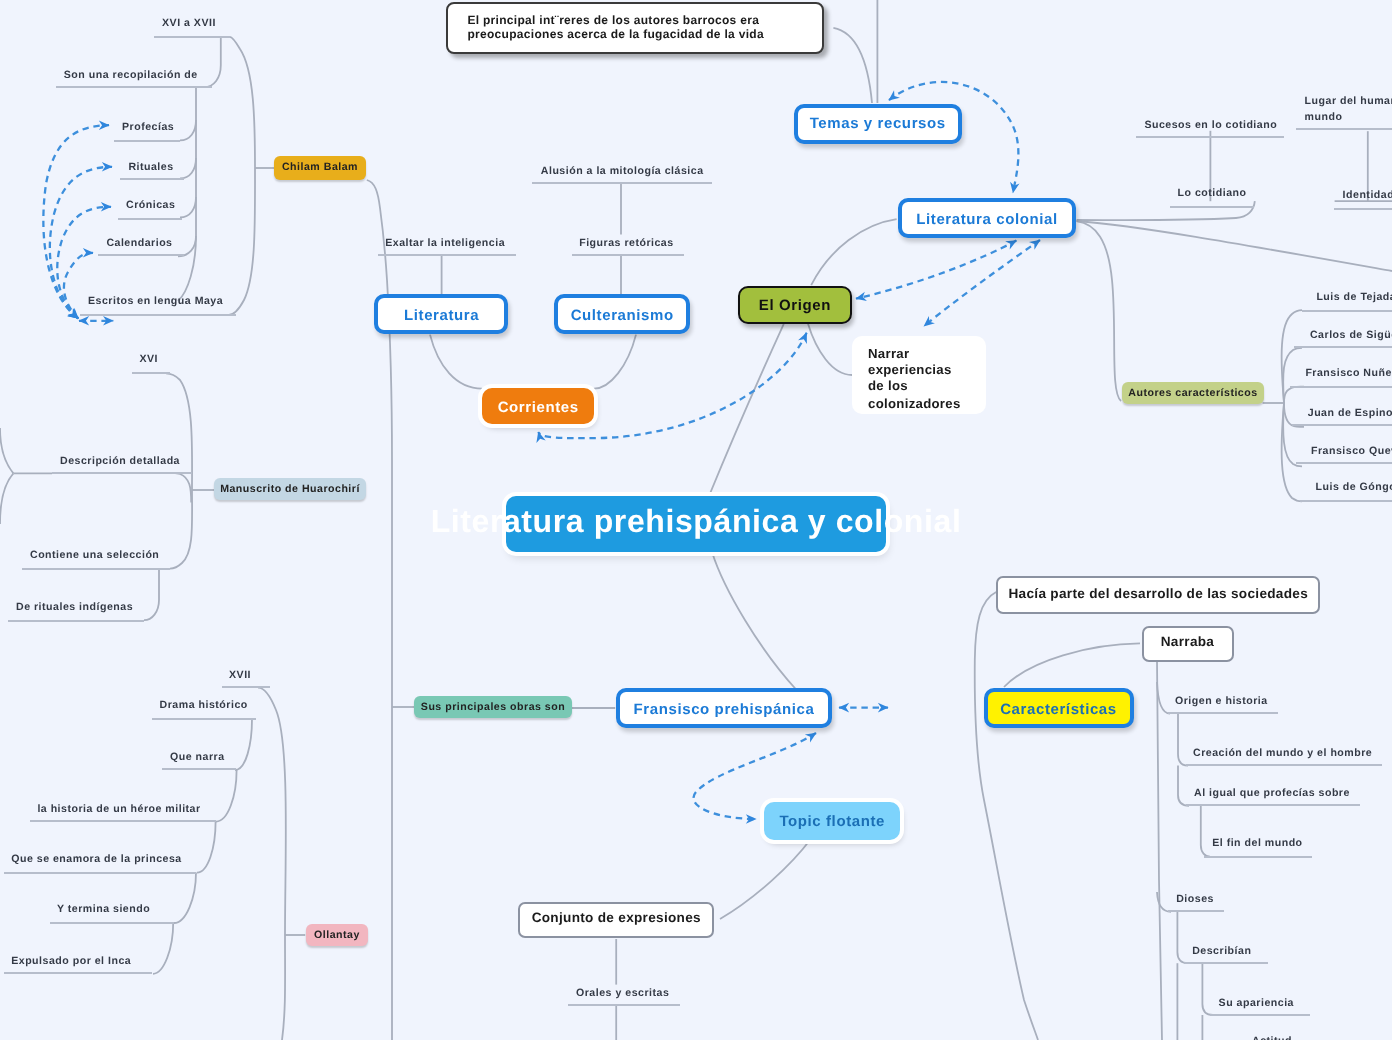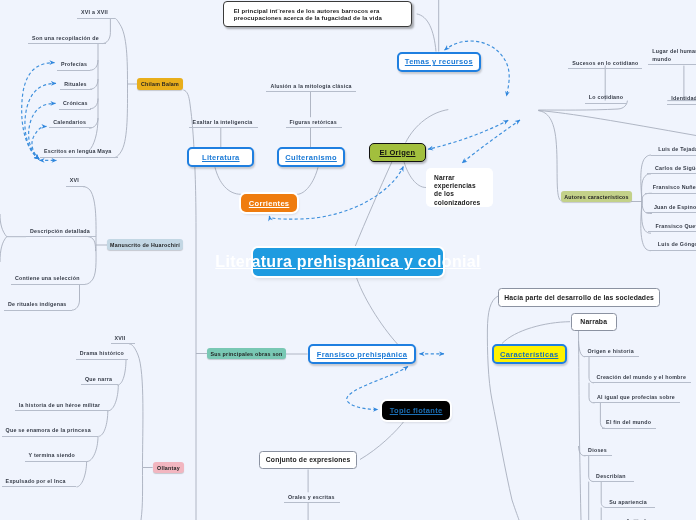--- a/index.html
+++ b/index.html
@@ -19,21 +19,21 @@
 
   
   .pill{font-family:"Liberation Sans",sans-serif;border-radius:3px;font-size:5.3px;
         font-weight:bold;letter-spacing:.25px;color:#222;text-align:center;
         display:flex;align-items:center;justify-content:center;
         box-shadow:0 1px 1px rgba(0,0,0,.18);}
 
   
   .box{font-family:"Liberation Sans",sans-serif;border-radius:5px;font-weight:bold;
        text-align:left;display:flex;align-items:center;justify-content:center;
-       letter-spacing:.3px;text-decoration:underline;}
+       letter-spacing:.3px;}
   .bbox{border:2px solid #1f7fe0;background:#fff;color:#1b7ad6;font-size:7.5px;
         box-shadow:1px 2px 2px rgba(0,0,0,.18);}
   .central{background:#1e9be0;color:#fff;font-size:16px;border-radius:5px;
            box-shadow:0 0 0 2px #fff, 1px 3px 4px rgba(0,0,0,.12);}
   
   .note{font-family:"Liberation Sans",sans-serif;background:#fff;border-radius:4px;
         font-size:6.6px;font-weight:bold;color:#1b1b1b;letter-spacing:.15px;
         line-height:9.5px;}
 </style>
 </head>
@@ -204,26 +204,27 @@
 
 <div class="n pill" style="left:137px;top:78px;width:46px;height:12px;background:#e8ae1b;">Chilam Balam</div>
 <div class="n pill" style="left:107px;top:239px;width:76px;height:11px;background:#c3d7e4;">Manuscrito de Huarochirí</div>
 <div class="n pill" style="left:153px;top:462px;width:31px;height:11px;background:#f2b6c0;">Ollantay</div>
 <div class="n pill" style="left:207px;top:348px;width:79px;height:11px;background:#79c8b4;">Sus principales obras son</div>
 <div class="n pill" style="left:561px;top:191px;width:71px;height:11px;background:#c3d189;">Autores característicos</div>
 
 <div class="n box bbox" style="left:187.3px;top:147.3px;width:67px;height:20px;">Literatura</div>
 <div class="n box bbox" style="left:277.1px;top:147.3px;width:68px;height:20px;">Culteranismo</div>
 <div class="n box bbox" style="left:396.5px;top:51.5px;width:84.7px;height:20px;">Temas y recursos</div>
+<div class="n box bbox" style="left:448.7px;top:99.2px;width:89.6px;height:20px;">Literatura colonial</div>
 <div class="n box bbox" style="left:307.6px;top:344.3px;width:108.8px;height:19.6px;">Fransisco prehispánica</div>
 
 <div class="n box" style="left:369.2px;top:142.6px;width:56.5px;height:19.3px;background:#a2bf3d;border:1.5px solid #111;color:#111;font-size:7.5px;box-shadow:1px 2px 2px rgba(0,0,0,.25);">El Origen</div>
 <div class="n box" style="left:240.8px;top:194px;width:56.6px;height:18px;background:#ef7c0e;color:#fff;font-size:7.5px;box-shadow:0 0 0 2px #fff,1px 2px 3px rgba(0,0,0,.2);">Corrientes</div>
 <div class="n box" style="left:447.6px;top:344.2px;width:75.3px;height:19.9px;background:#fff200;border:2px solid #1f7fe0;color:#1b6fb5;font-size:7.5px;box-shadow:1px 2px 2px rgba(0,0,0,.18);margin-left:44px;">Características</div>
-<div class="n box" style="left:382px;top:401.2px;width:68.2px;height:18.7px;background:#000000;color:#1b6fb5;font-size:7.5px;box-shadow:0 0 0 2px #fff,1px 2px 3px rgba(0,0,0,.2);">Topic flotante</div>
+<div class="n box" style="left:382px;top:401.2px;width:68.2px;height:18.7px;background:#7dd3fc;color:#1b6fb5;font-size:7.5px;box-shadow:0 0 0 2px #fff,1px 2px 3px rgba(0,0,0,.2);">Topic flotante</div>
 
 <div class="n note" style="left:223.2px;top:1.2px;width:189px;height:26.3px;border:1.4px solid #3a3a3a;box-shadow:2px 2px 2px rgba(0,0,0,.3);padding:6px 9px 0 9.5px;font-size:6px;letter-spacing:.15px;line-height:7px;">
   <div>El principal int¨reres de los autores barrocos era</div>
   <div>preocupaciones acerca de la fugacidad de la vida</div>
 </div>
 
 <div class="n note" style="left:426px;top:168px;width:67px;height:39px;padding:6px 8px;line-height:8.2px;white-space:normal;border-radius:5px;">
   <span>Narrar experiencias de los colonizadores</span>
 </div>
 

